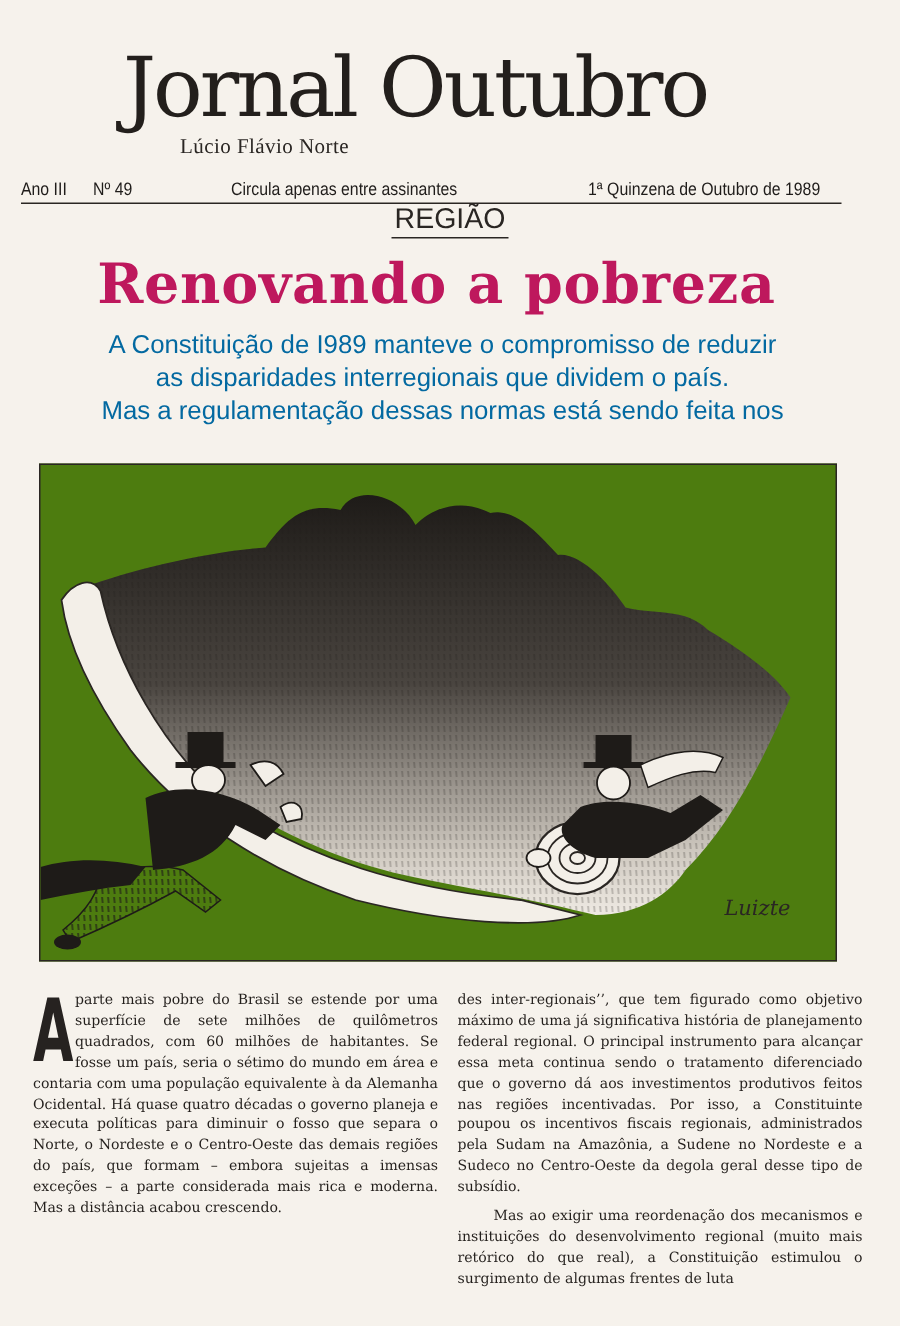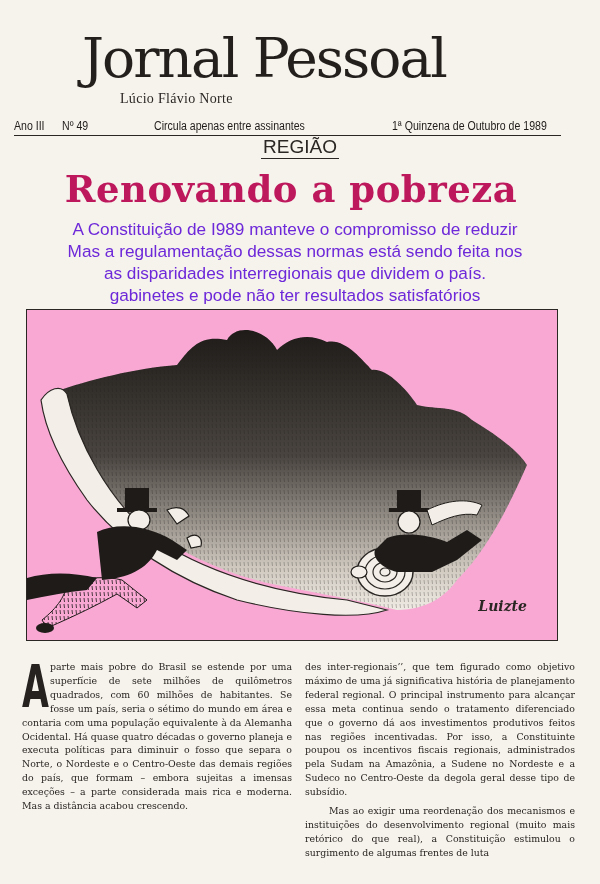--- a/index.html
+++ b/index.html
@@ -41,26 +41,26 @@
   }
   .headline {
     position: absolute; left: 0; width: 582px; top: 164px; text-align: center;
     font-family: "DejaVu Serif", serif; font-weight: bold;
     font-size: 37px; line-height: 50px; letter-spacing: 0.5px;
     color: #be185d; white-space: nowrap;
   }
   .subhead {
     position: absolute; left: 20px; width: 550px; top: 218px; text-align: center;
     font-family: "Liberation Sans", sans-serif;
-    font-size: 17.2px; line-height: 22px; color: #6d28d9;
+    font-size: 17.2px; line-height: 22px; color: #0369a1;
   }
   .subhead div { white-space: nowrap; }
   .cartoon {
     position: absolute; left: 26px; top: 309px; width: 530px; height: 330px;
-    border: 1.5px solid #2a2623; background: #f9a8d4; overflow: hidden; font-weight: bold;
+    border: 1.5px solid #2a2623; background: #4d7c0f; overflow: hidden;
   }
   .cartoon svg { display: block; }
   .signature {
     position: absolute; right: 30px; bottom: 26px;
     font-family: "DejaVu Serif", serif; font-style: italic; font-size: 14px; color: #2a2623;
   }
   .col {
     position: absolute; top: 660px; width: 270px;
     font-family: "DejaVu Serif", serif;
     font-size: 9.4px; line-height: 13.9px; color: #231f1c;
@@ -74,42 +74,41 @@
     float: left; width: 22px; height: 50px; margin: 2px 6px 0 0;
     font-family: "DejaVu Sans", sans-serif; font-weight: bold;
     font-size: 58px; line-height: 50px; color: #262220;
     transform: scaleX(0.6); transform-origin: left top;
   }
 </style>
 </head>
 <body>
 
 <div class="masthead">
-  <div class="masthead-title">Jornal Pessoal</div>
+  <div class="masthead-title">Jornal Outubro</div>
   <div class="masthead-author">Lúcio Flávio Norte</div>
 </div>
 
 <div class="info-bar">
   <span style="left:0;">Ano III</span>
   <span style="left:48px;">Nº 49</span>
   <span style="left:140px;">Circula apenas entre assinantes</span>
   <span style="left:378px;">1ª Quinzena de Outubro de 1989</span>
 </div>
 
 <div class="section-label">
   <span>REGIÃO</span>
 </div>
 
 <div class="headline">Renovando a pobreza</div>
 
 <div class="subhead">
   <div>A Constituição de I989 manteve o compromisso de reduzir</div>
+  <div>as disparidades interregionais que dividem o país.</div>
   <div>Mas a regulamentação dessas normas está sendo feita nos</div>
-  <div>as disparidades interregionais que dividem o país.</div>
-  <div>gabinetes e pode não ter resultados satisfatórios</div>
 </div>
 
 <div class="cartoon">
   <svg width="530" height="330" viewBox="0 0 530 330">
     <defs>
       <linearGradient id="grassGrad" x1="0" y1="0" x2="0" y2="1">
         <stop offset="0" stop-color="#1e1b18"></stop>
         <stop offset="0.45" stop-color="#4a4540"></stop>
         <stop offset="0.85" stop-color="#cfc9c0"></stop>
         <stop offset="1" stop-color="#efeae3"></stop>

